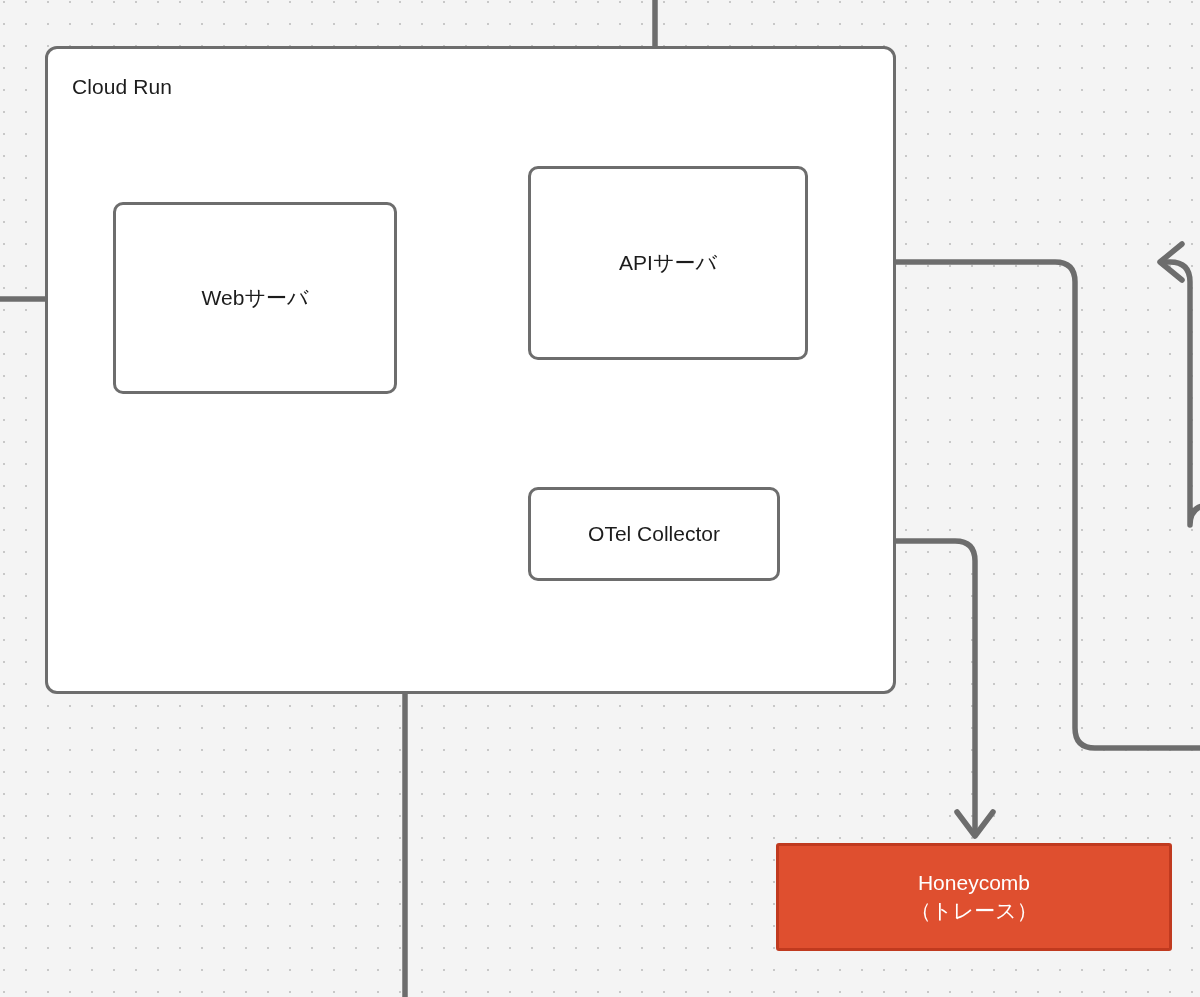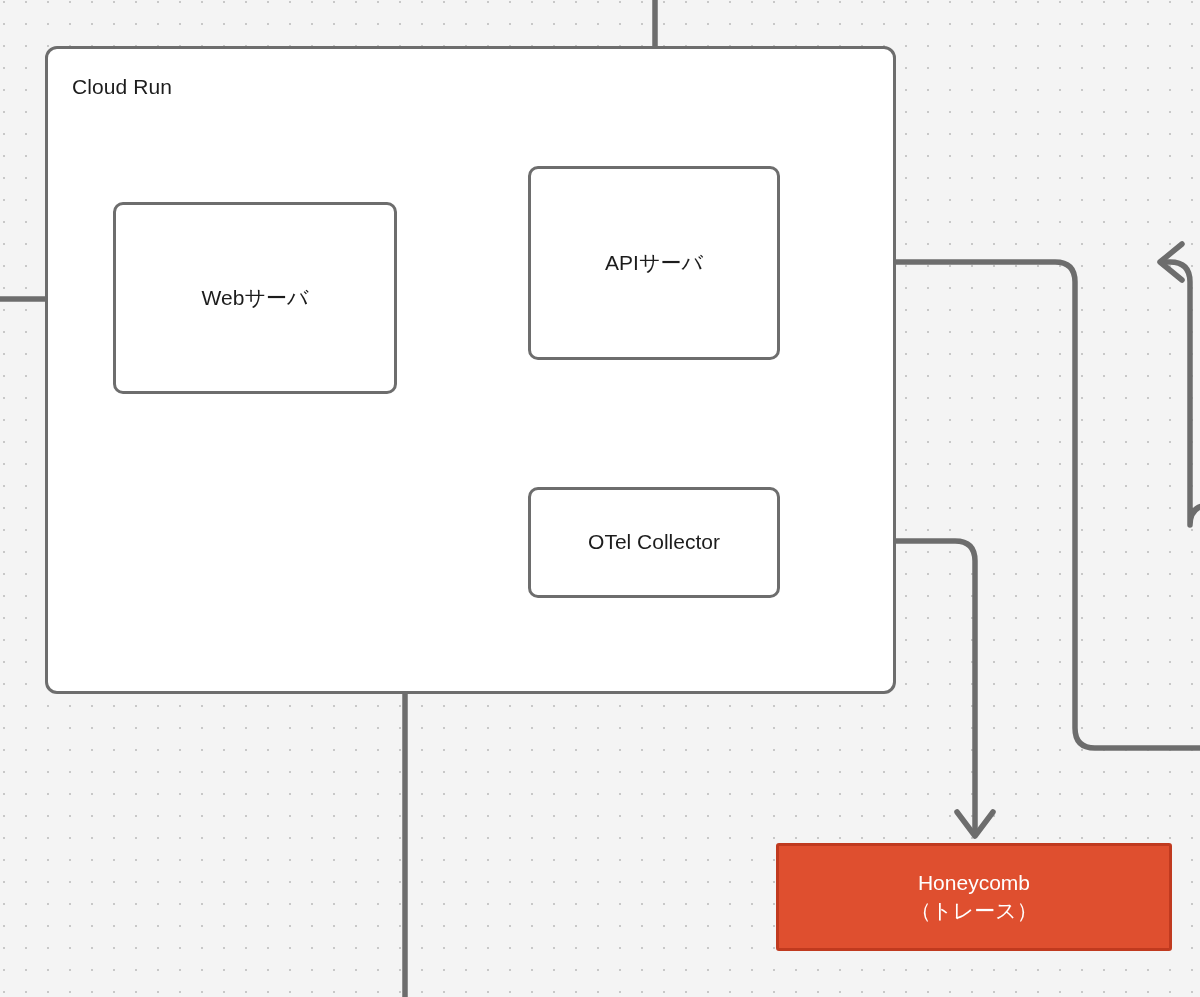--- a/index.html
+++ b/index.html
@@ -101,25 +101,25 @@
     </g>
   </svg>
 
   <div class="group-box" style="left:45px; top:46px; width:851px; height:648px;"></div>
   <div class="group-label" style="left:72px; top:75px;">Cloud Run</div>
 
   <div class="node" style="left:113px; top:202px; width:284px; height:192px;">
     <span class="lines">Webサーバ</span>
   </div>
 
-  <div class="node" style="left:528px; top:166px; width:252px; height:194px;">
+  <div class="node" style="left:528px; top:166px; width:280px; height:194px;">
     <span class="lines">APIサーバ</span>
   </div>
 
-  <div class="node" style="left:528px; top:487px; width:252px; height:111px;">
+  <div class="node" style="left:528px; top:487px; width:252px; height:94px;">
     <span class="lines">OTel Collector</span>
   </div>
 
   <div class="node accent" style="left:776px; top:843px; width:396px; height:108px;">
     <span class="lines">
       <span>Honeycomb</span>
       <span class="l2">（トレース）</span>
     </span>
   </div>
 

